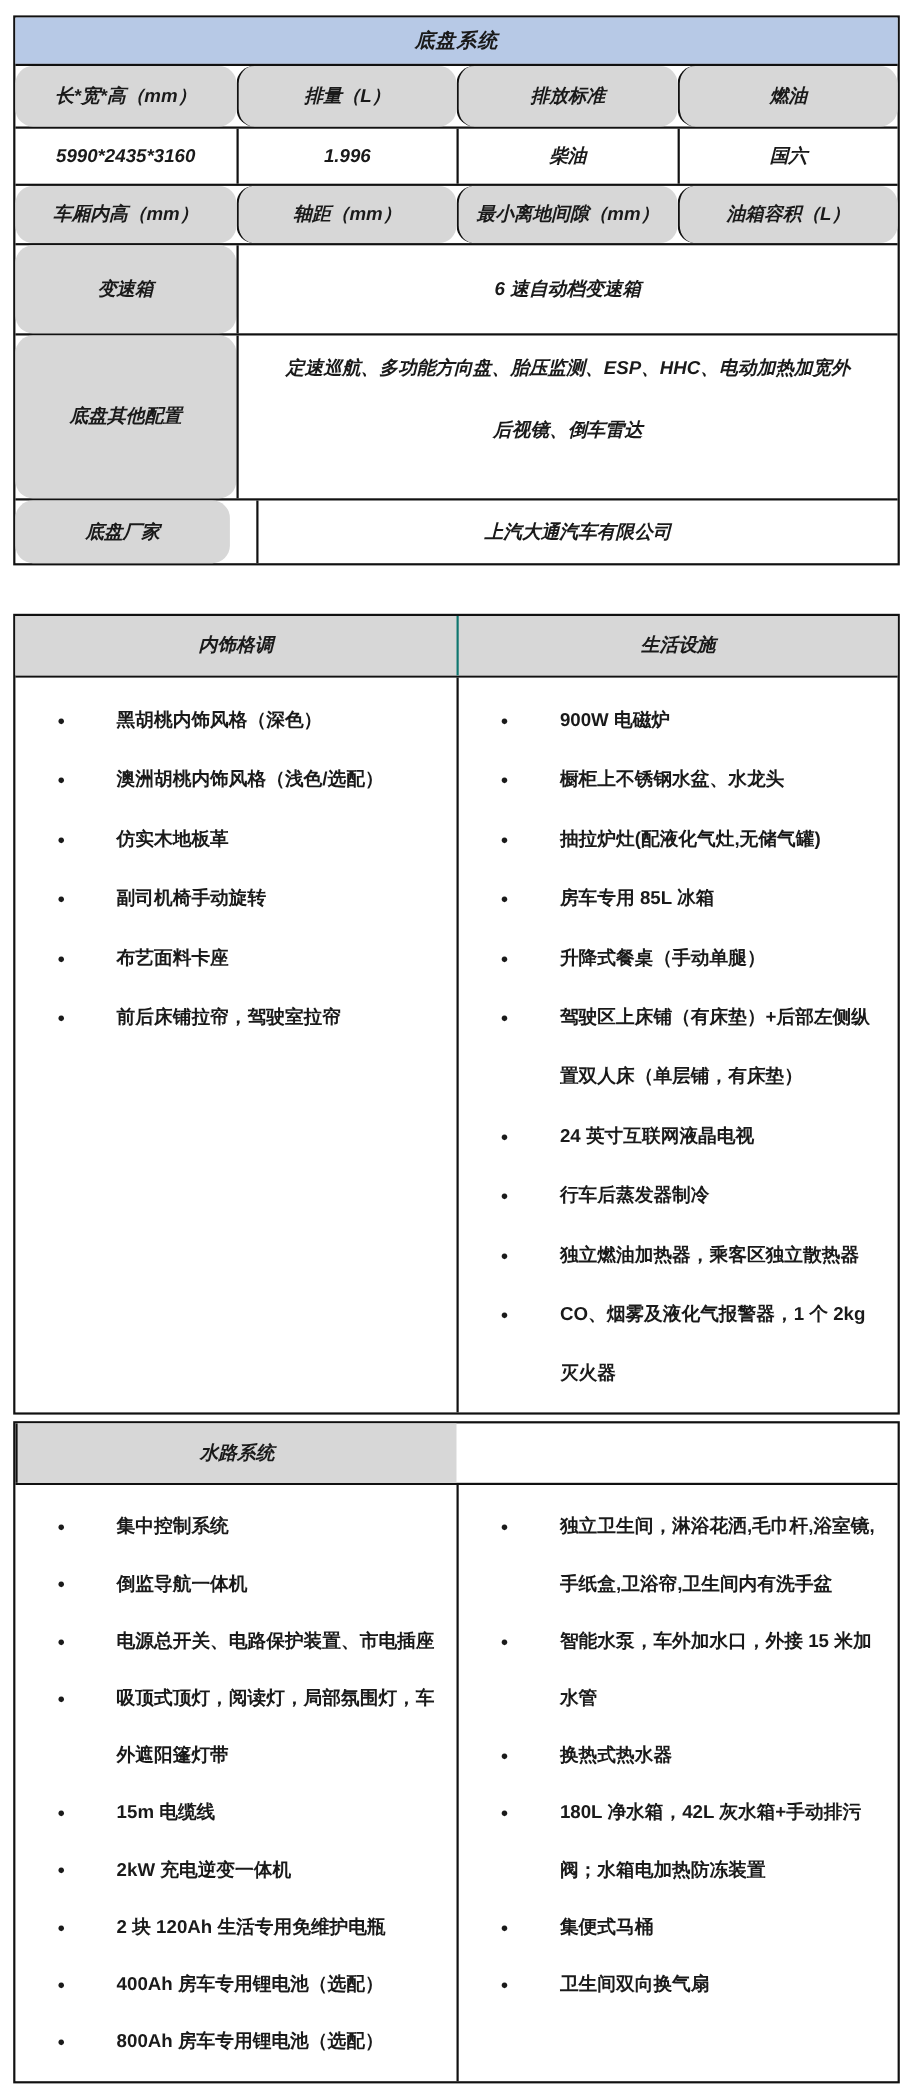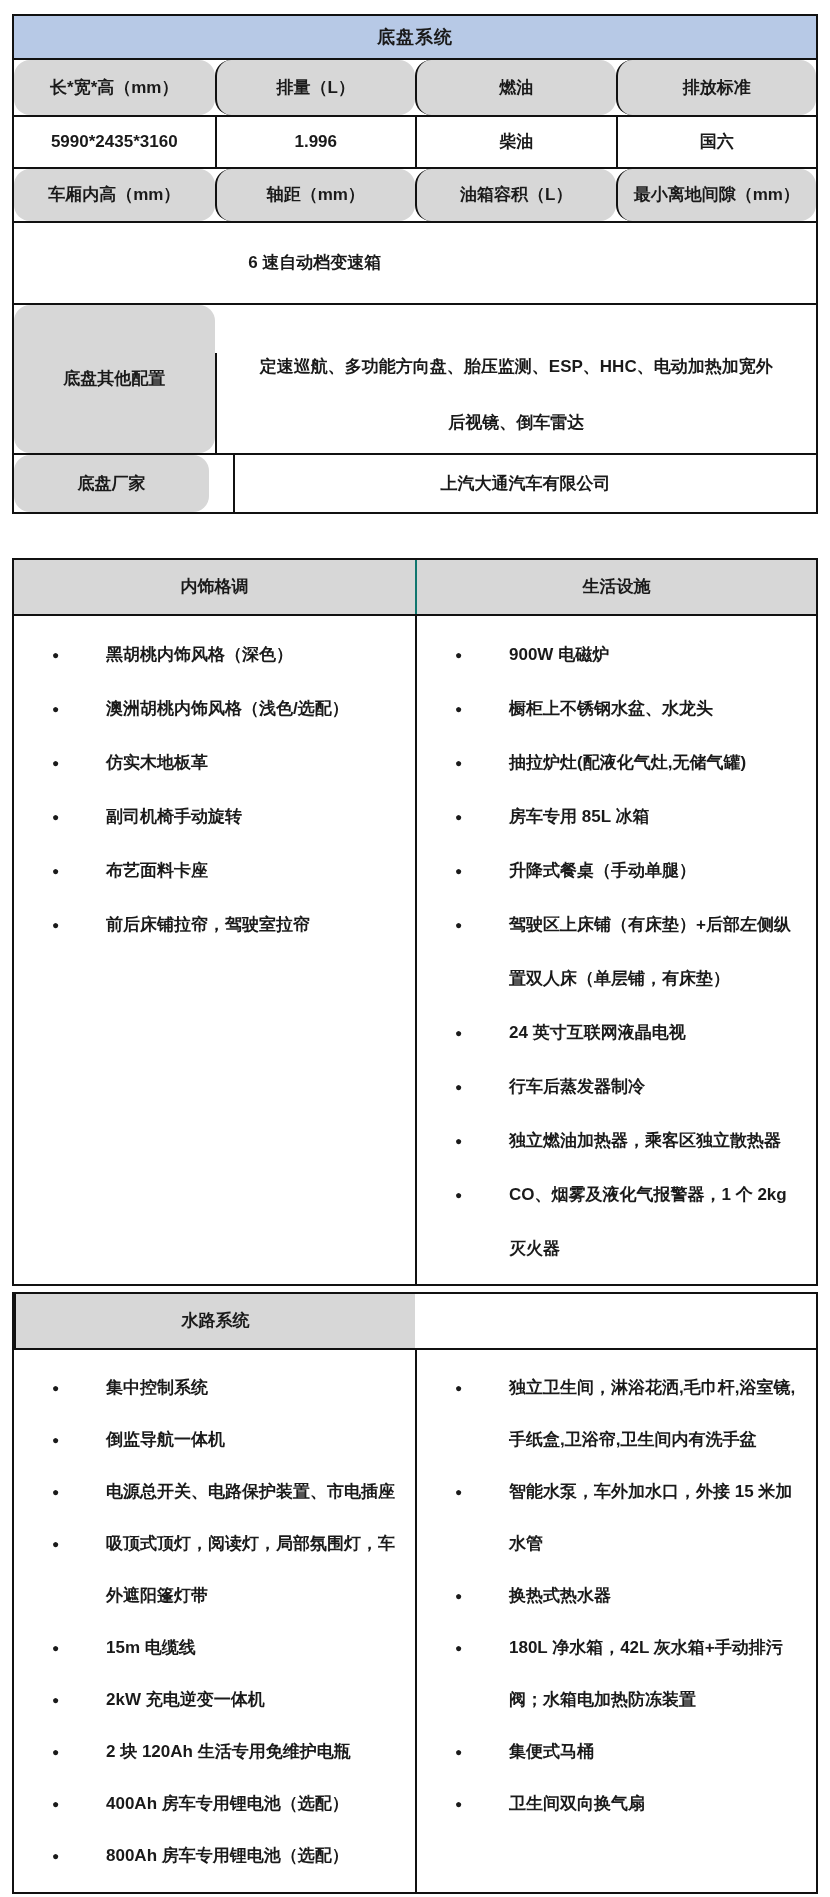--- a/index.html
+++ b/index.html
@@ -17,34 +17,35 @@
   #tbl-interior{top:558px;}
   #tbl-power{top:1292px;}
 
   .row{display:flex;border-top:2px solid #111;}
   .row:first-child{border-top:none;}
   .cell{
     box-sizing:border-box;border-left:2px solid #111;
     display:flex;align-items:center;justify-content:center;
     text-align:center;font-size:17px;line-height:1.5;
     padding:2px 16px;
+    font-style:italic;
   }
   .cell:first-child{border-left:none;}
   .w25{width:25%;}
   .w75{width:75%;}
   .hdr{background:#d7d7d7;border-radius:16px;}
   .title-row{height:42px;background:#b7c9e6;}
   .title-cell{width:100%;font-size:18px;letter-spacing:1px;}
   .h55{height:55px;}
   .h50{height:50px;}
   .h52{height:52px;}
   .h80{height:80px;}
   .h148{height:148px;}
   .h57{height:57px;gap:24px;}
-  .wrapval{display:flex;align-items:flex-end;justify-content:center;margin-top:48px;}
+  .wrapval{display:flex;align-items:flex-start;justify-content:center;}
   .wrapval .inner{line-height:56px;padding:0 26px;}
 
   .sec-head{display:flex;}
   .sec-head .cell{height:54px;background:#d7d7d7;width:50%;font-size:17px;}
   .sec-body{display:flex;border-top:2px solid #111;}
   .col{width:50%;box-sizing:border-box;padding:12px 0 8px 0;}
   .col.right{border-left:2px solid #111;}
   #tbl-interior .sec-body{min-height:668px;}
   #tbl-power .sec-body{min-height:542px;}
 
@@ -63,38 +64,39 @@
 <body>
 
 <div class="tbl" id="tbl-chassis">
   <div class="row title-row">
     <div class="cell title-cell">底盘系统</div>
   </div>
 
   <div class="row h55">
     <div class="cell w25 hdr">长*宽*高（mm）</div>
     <div class="cell w25 hdr">排量（L）</div>
+    <div class="cell w25 hdr">排放标准</div>
     <div class="cell w25 hdr">燃油</div>
-    <div class="cell w25 hdr">排放标准</div>
   </div>
   <div class="row h50">
     <div class="cell w25">5990*2435*3160</div>
     <div class="cell w25">1.996</div>
     <div class="cell w25">柴油</div>
     <div class="cell w25">国六</div>
   </div>
 
   <div class="row h52">
     <div class="cell w25 hdr">车厢内高（mm）</div>
     <div class="cell w25 hdr">轴距（mm）</div>
+    <div class="cell w25 hdr">最小离地间隙（mm）</div>
     <div class="cell w25 hdr">油箱容积（L）</div>
-    <div class="cell w25 hdr">最小离地间隙（mm）</div>
   </div>
 
   <div class="row h80">
+    <div class="cell w25 hdr">变速箱</div>
     <div class="cell w75">6 速自动档变速箱</div>
   </div>
 
   <div class="row h148">
     <div class="cell w25 hdr">底盘其他配置</div>
     <div class="cell w75 wrapval">
       <div class="inner">定速巡航、多功能方向盘、胎压监测、ESP、HHC、电动加热加宽外后视镜、倒车雷达</div>
     </div>
   </div>
 

